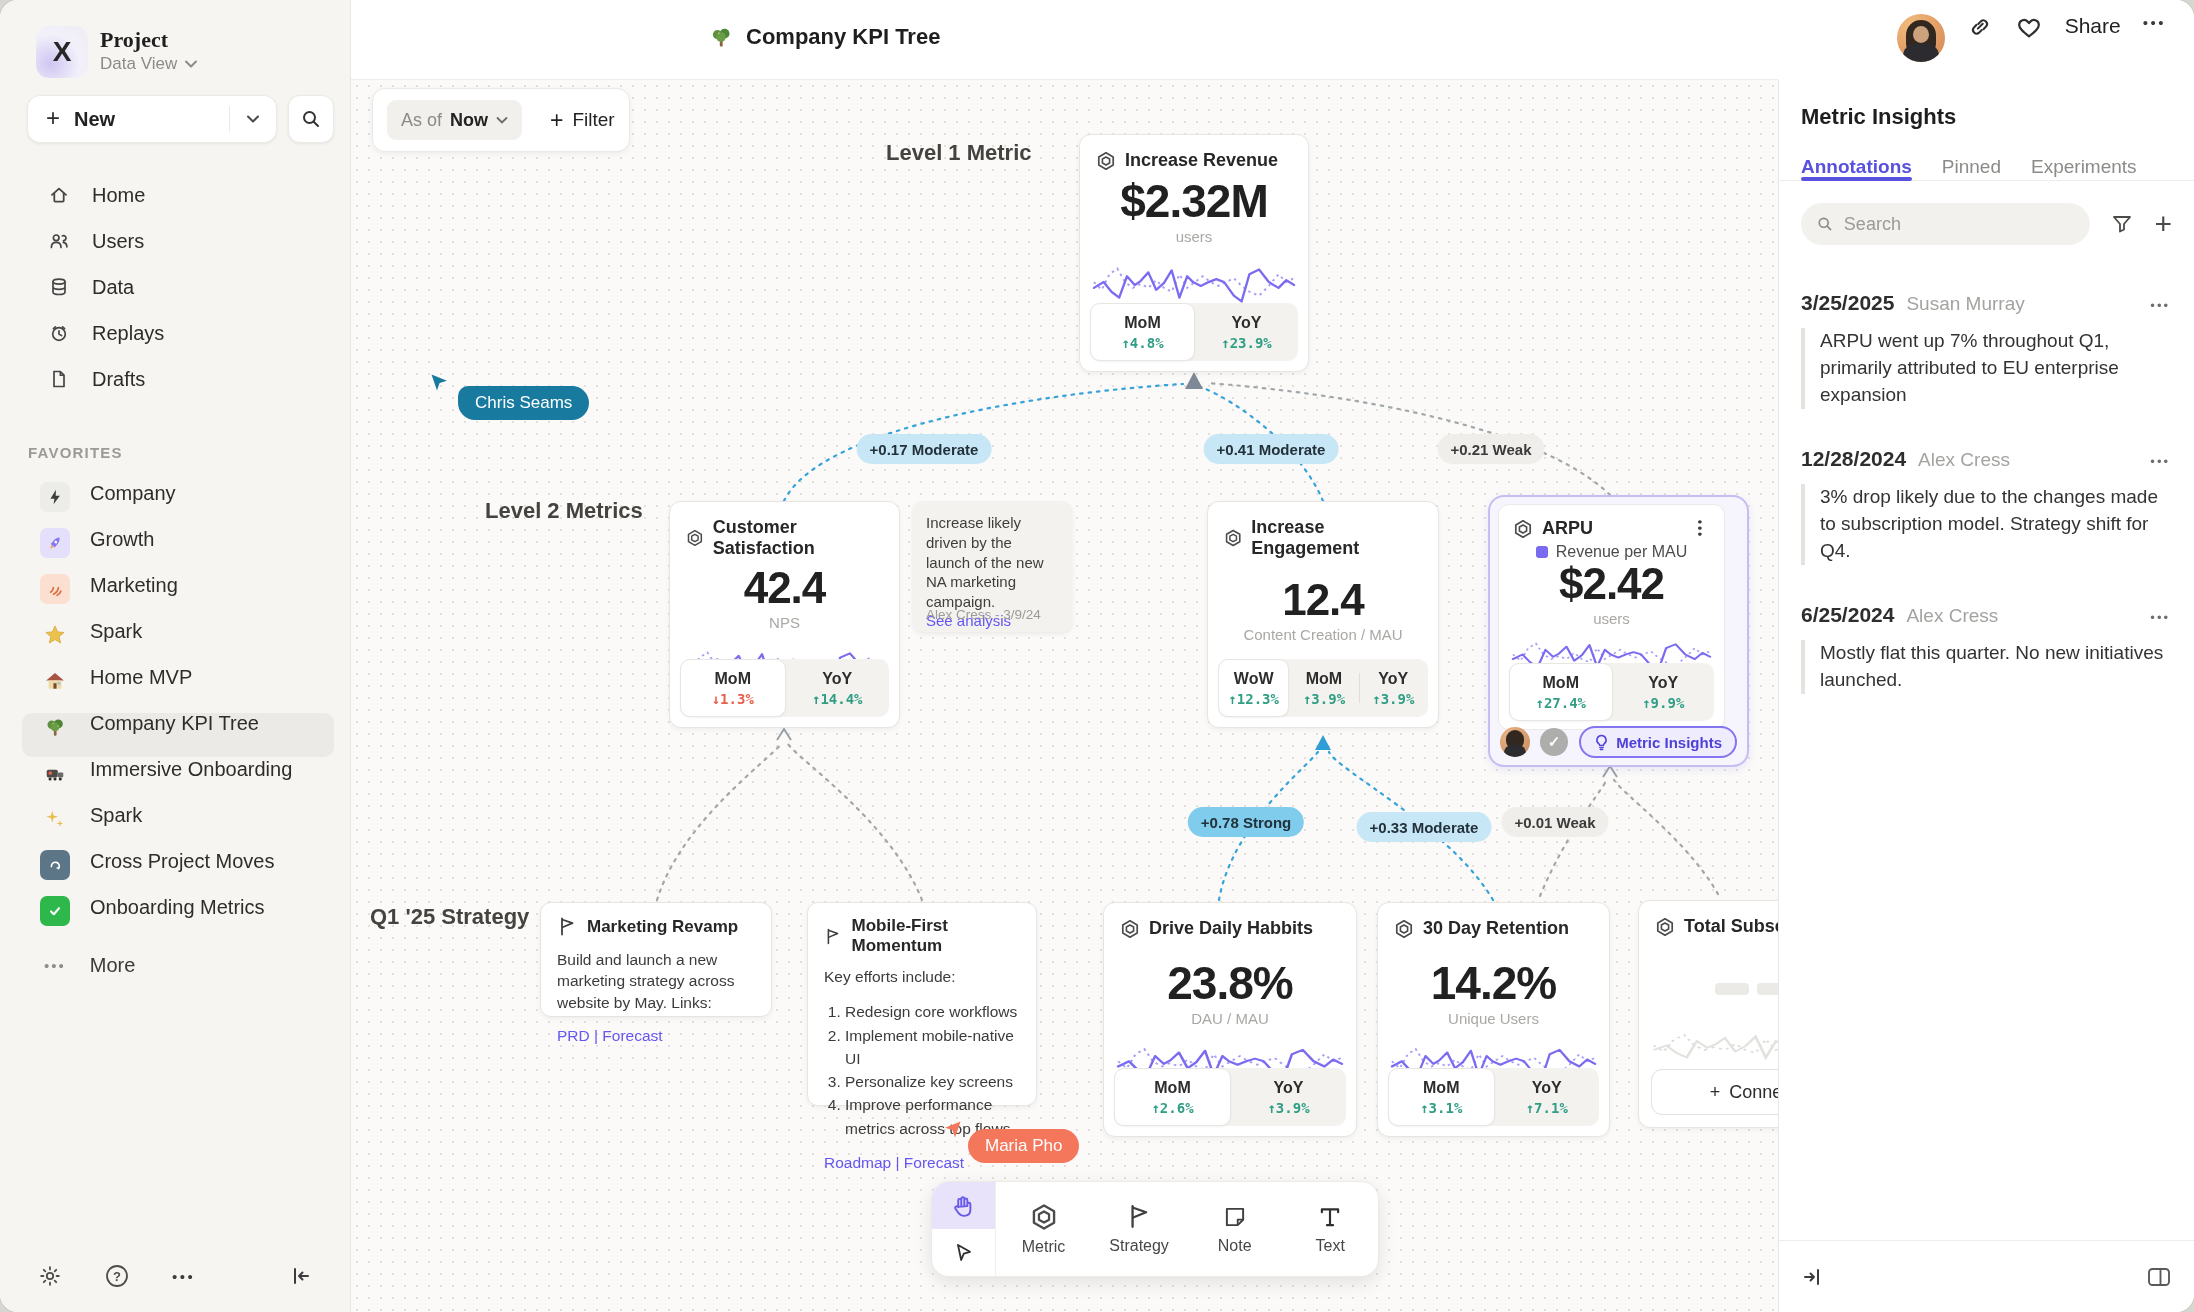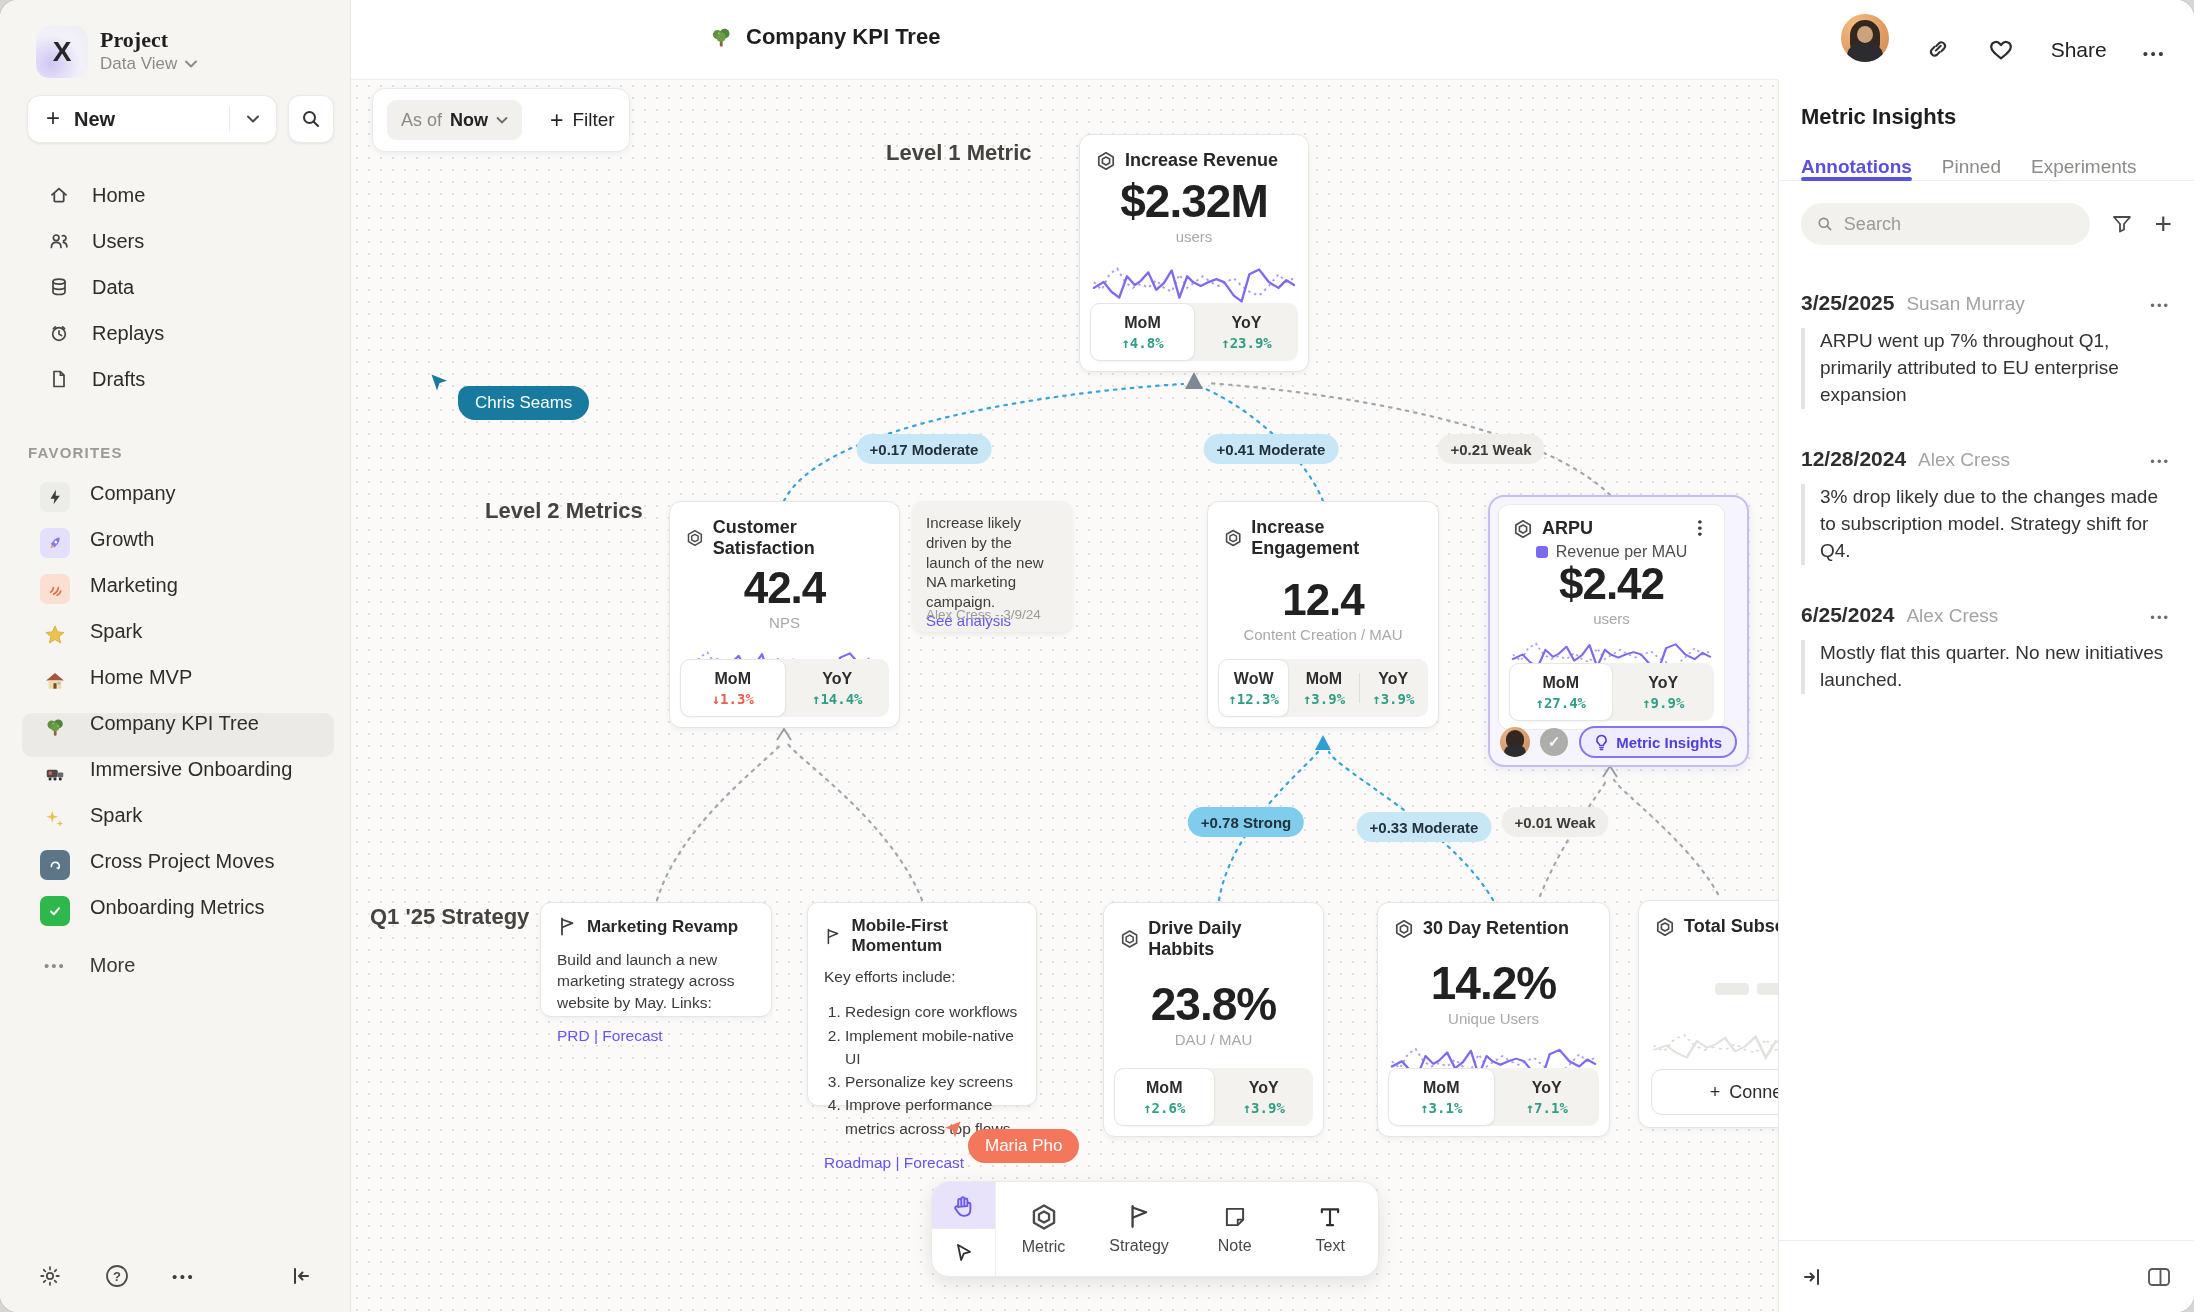--- a/index.html
+++ b/index.html
@@ -36,21 +36,21 @@
   .more-row { display:flex; align-items:center; height:46px; padding-left:44px; gap:24px; font-size:20px; color:#3a3a38; cursor:pointer; }
   .more-dots { color:#8f8d8a; font-size:15px; letter-spacing:2px; }
   .side-foot { position:absolute; left:0; bottom:0; width:100%; height:72px; display:flex; align-items:center; padding:0 38px; gap:42px; }
   .side-foot .spacer { flex:1; }
   .icon-btn { cursor:pointer; display:flex; align-items:center; justify-content:center; }
 
   
   .topbar { position:absolute; left:351px; top:0; right:0; height:80px; background:#fff; }
   .topbar .divider { position:absolute; left:0; right:416px; bottom:0; height:1px; background:#ececea; }
   .doc-title { position:absolute; left:358px; top:24px; display:flex; align-items:center; gap:13px; font-size:22px; font-weight:700; color:#1e1e1e; }
-  .top-right { position:absolute; right:28px; top:14px; display:flex; align-items:flex-end; gap:36px; }
+  .top-right { position:absolute; right:28px; top:14px; display:flex; align-items:flex-start; gap:22px; }
   .avatar { width:48px; height:48px; border-radius:50%; overflow:hidden; position:relative; flex:none; cursor:pointer;
             background:radial-gradient(circle at 30% 25%, #f2bd7e, #e09a63 60%, #cf854e); }
   .avatar .hair { position:absolute; left:9px; top:6px; width:30px; height:34px; border-radius:15px 15px 10px 10px; background:#33281f; }
   .avatar .face { position:absolute; left:16px; top:12px; width:16px; height:17px; border-radius:50%; background:#caa27c; }
   .avatar .body { position:absolute; left:6px; top:30px; width:36px; height:20px; border-radius:12px 12px 0 0; background:#2c2c30; }
   .share-lbl { font-size:21px; font-weight:500; color:#222; cursor:pointer; }
   .dots-h { font-size:15px; letter-spacing:2.5px; color:#3c3c3c; cursor:pointer; }
 
   
   .canvas { position:absolute; left:351px; top:80px; width:1427px; height:1232px; overflow:hidden;
@@ -625,21 +625,21 @@
       <div class="snote-body" style="margin-top:10px;">Key efforts include:</div>
       <ol>
         <li>Redesign core workflows</li>
         <li>Implement mobile-native UI</li>
         <li>Personalize key screens</li>
         <li>Improve performance metrics across top flows</li>
       </ol>
       <div class="snote-links">Roadmap | Forecast</div>
     </div>
 
-    <div class="card" style="left:752px; top:822px; width:221px; height:235px;">
+    <div class="card" style="left:752px; top:822px; width:254px; height:235px;">
       <div class="card-head">
           <svg class="ic" width="20" height="20" viewBox="0 0 20 20">
             <use href="#d-hex"></use>
           </svg>
           <span>Drive Daily Habbits</span>
         </div>
       <div class="metric-val" style="margin-top:14px;">23.8%</div>
       <div class="metric-unit">DAU / MAU</div>
       <svg class="spark" style="height:56px;" viewBox="0 0 210 64" preserveAspectRatio="none">
           <use href="#d-spark"></use>

